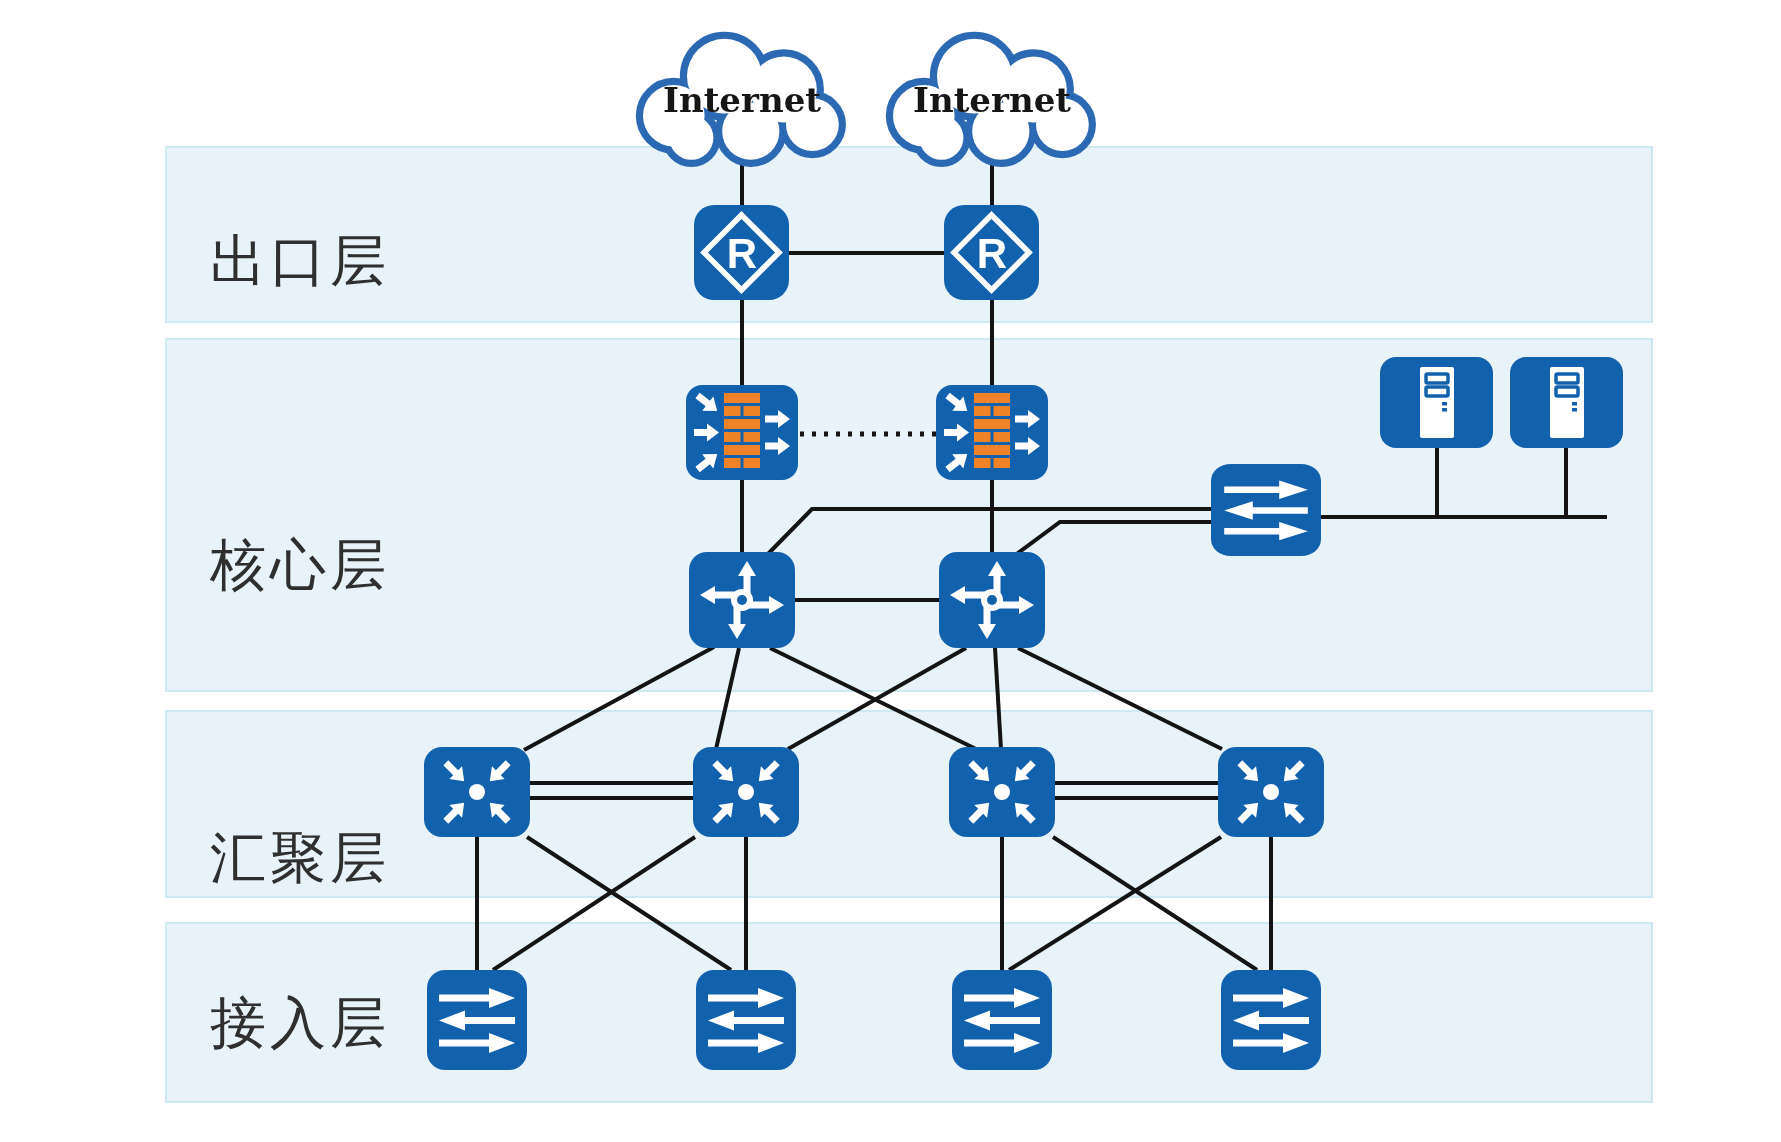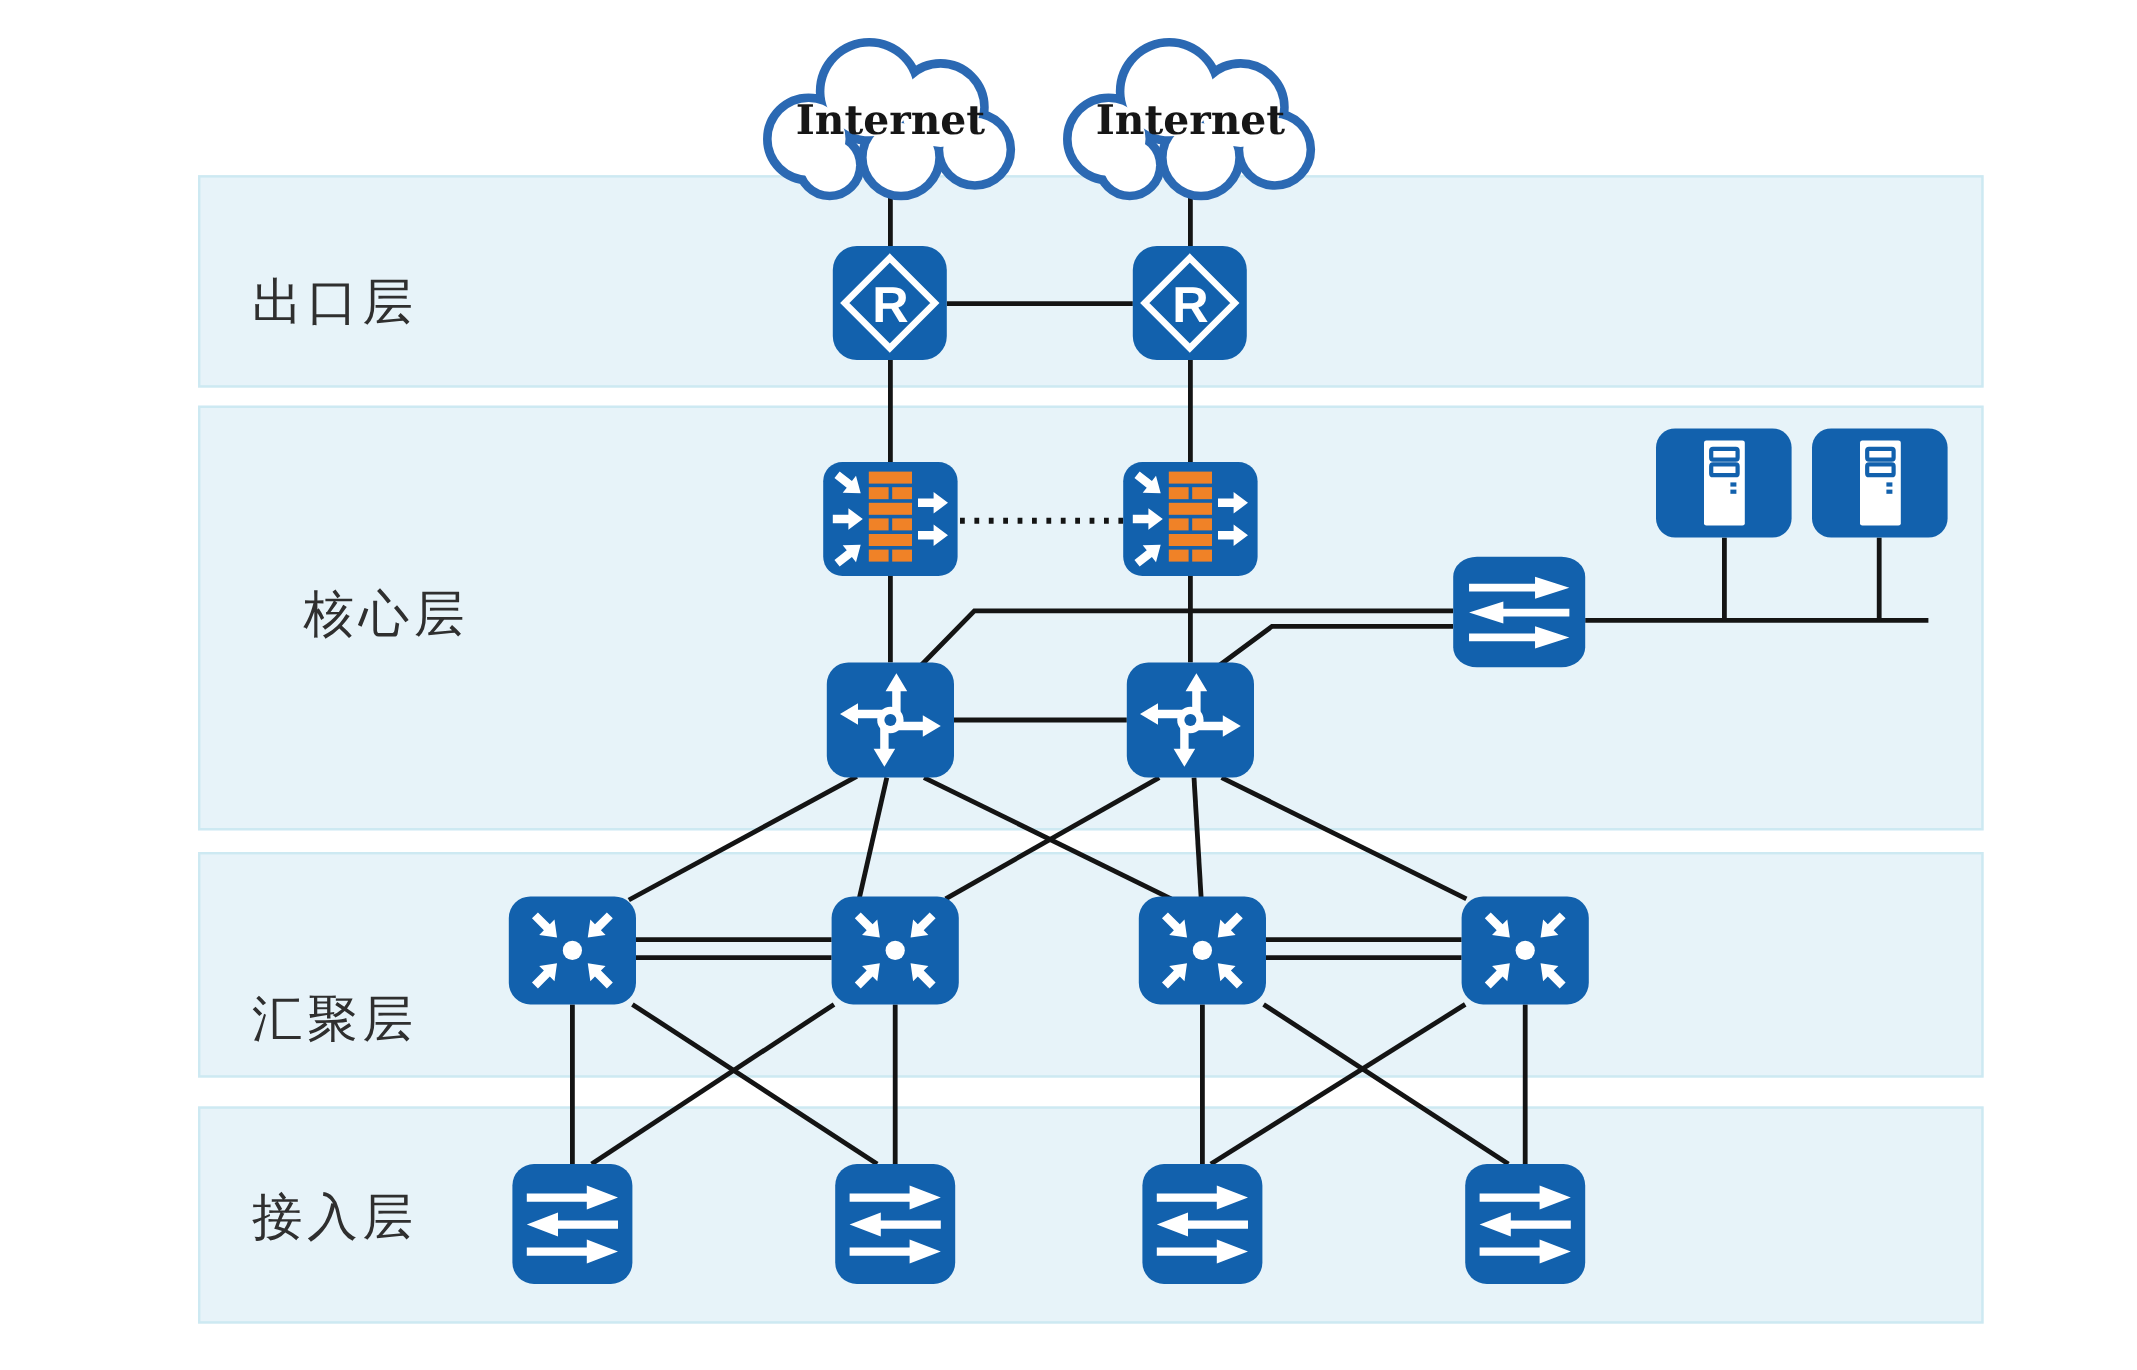--- a/index.html
+++ b/index.html
@@ -1,36 +1,36 @@
 <!DOCTYPE html>
 <html><head>
 <meta charset="utf-8">
 <style>
   html,body{margin:0;padding:0;background:#ffffff;}
   #canvas{position:relative;width:1781px;height:1142px;background:#ffffff;overflow:hidden;
           font-family:"DejaVu Sans","Liberation Sans",sans-serif;}
   .band{position:absolute;left:165px;width:1488px;background:#e7f3f9;border:2px solid #cde9f2;box-sizing:border-box;}
-  .band-label{position:absolute;left:210px;font-size:42px;letter-spacing:4px;color:#2f2f2f;
+  .band-label{position:absolute;left:210px;font-size:56px;letter-spacing:4px;color:#2f2f2f;
               font-family:"DejaVu Sans","Liberation Sans",sans-serif;}
   #links,#devices{position:absolute;left:0;top:0;}
   .cloud-text{font-family:"DejaVu Serif","Liberation Serif",serif;font-weight:bold;font-size:34px;fill:#161616;}
   .router-text{font-family:"Liberation Sans","DejaVu Sans",sans-serif;font-weight:bold;font-size:42px;fill:#ffffff;}
 </style>
 </head>
 <body>
 
 <div id="canvas">
 
   <div class="band" style="top:146px;height:177px;"></div>
   <div class="band" style="top:338px;height:354px;"></div>
   <div class="band" style="top:710px;height:188px;"></div>
   <div class="band" style="top:922px;height:181px;"></div>
 
   <div class="band-label" style="top:224px;">出口层</div>
-  <div class="band-label" style="top:484px;margin-left:43px;">核心层</div>
+  <div class="band-label" style="top:528px;">核心层</div>
   <div class="band-label" style="top:821px;">汇聚层</div>
   <div class="band-label" style="top:986px;text-align:center;">接入层</div>
 
   <svg id="links" width="1781" height="1142" viewBox="0 0 1781 1142">
     <g stroke="#141414" stroke-width="4" fill="none">
       <path d="M742,158 V205"></path>
       <path d="M992,158 V205"></path>
       <path d="M789,253 H944"></path>
       <path d="M742,300 V385"></path>
       <path d="M992,300 V385"></path>

